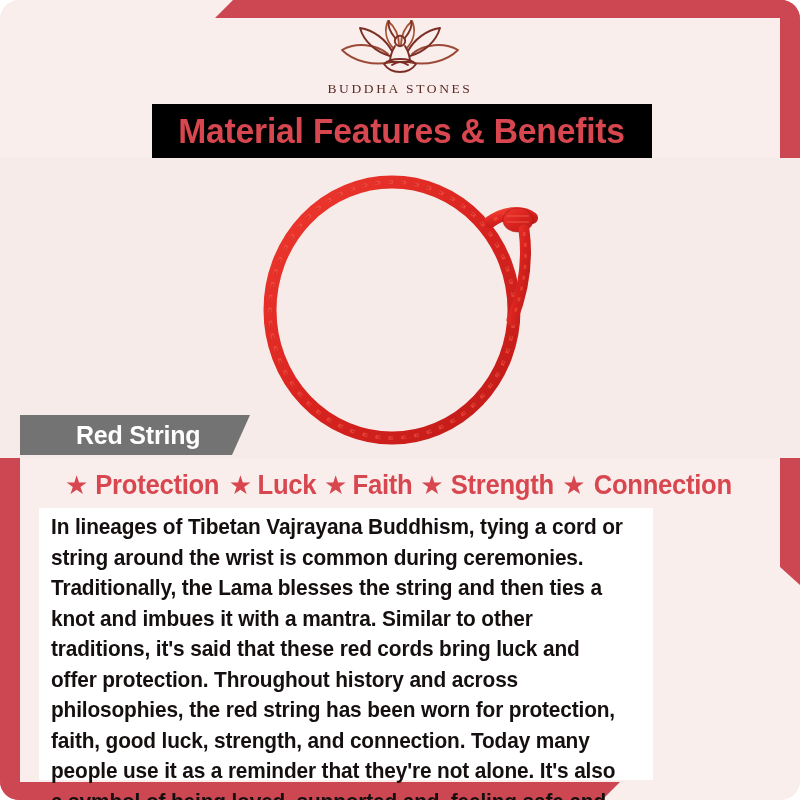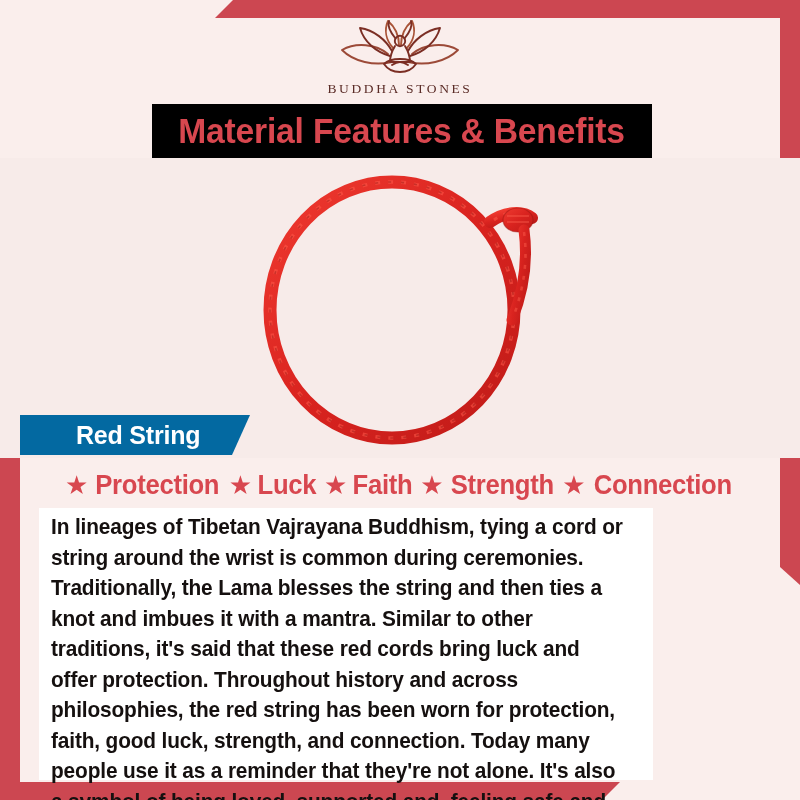--- a/index.html
+++ b/index.html
@@ -7,20 +7,21 @@
     padding: 0;
     background: #ffffff;
   }
   #page {
     position: relative;
     width: 800px;
     height: 800px;
     overflow: hidden;
     background: #faeeec;
     font-family: "Liberation Sans", sans-serif;
+    border-radius: 19px;
   }
 
   
   .deco-top-bar {
     position: absolute;
     top: 0; left: 215px;
     width: 585px; height: 18px;
     background: #cc4751;
     clip-path: polygon(18px 0, 100% 0, 100% 100%, 0 100%);
   }
@@ -102,21 +103,21 @@
     left: 232px;
     width: 350px;
     height: 290px;
   }
 
   
   .label-banner {
     position: absolute;
     top: 415px; left: 20px;
     width: 230px; height: 40px;
-    background: #0369a1;
+    background: #737373;
     clip-path: polygon(0 0, 100% 0, calc(100% - 18px) 100%, 0 100%);
     display: flex;
     align-items: center;
   }
   .label-text {
     color: #ffffff;
     font-size: 25px;
     font-weight: bold;
     padding-left: 56px;
     letter-spacing: -0.2px;

